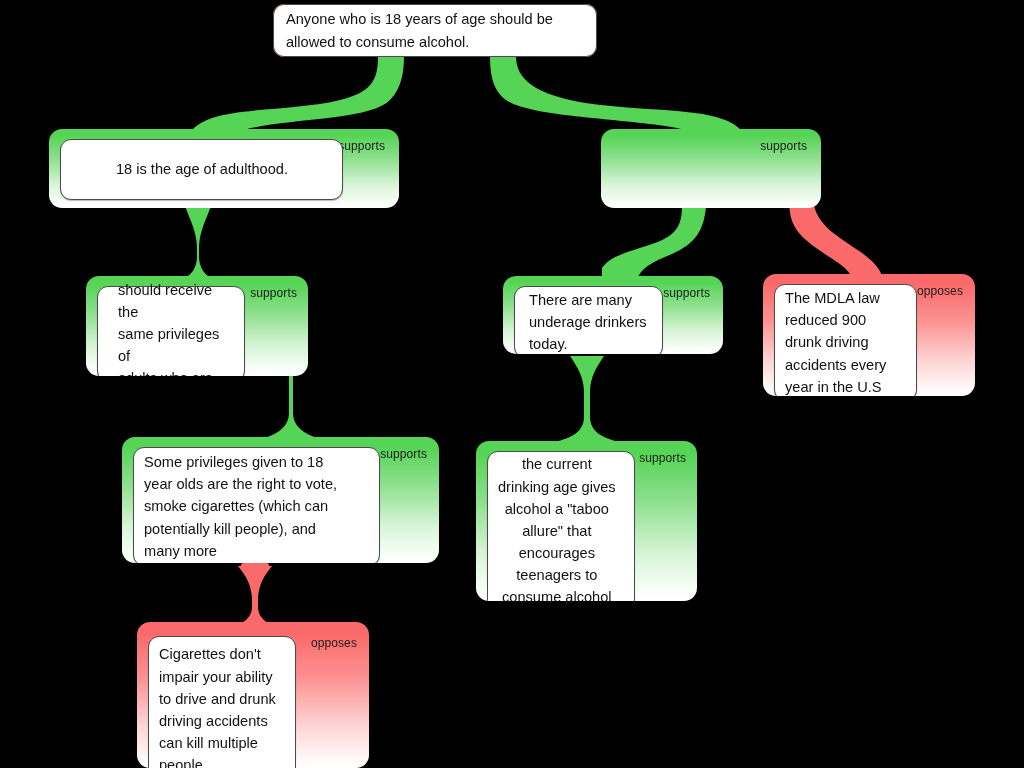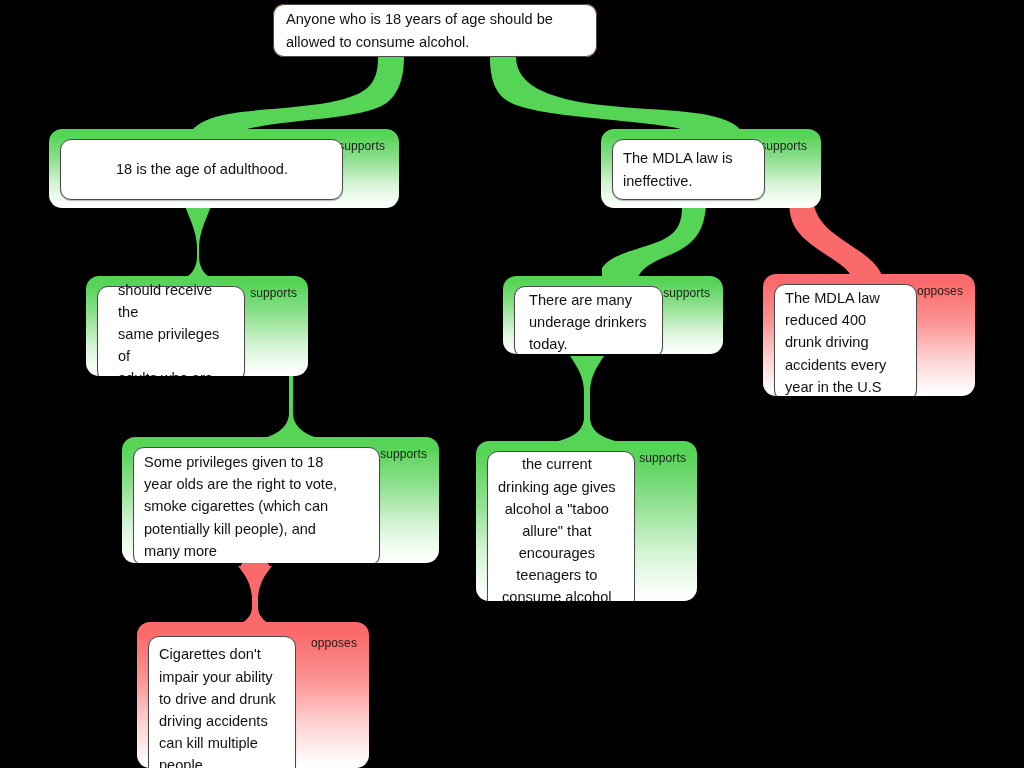--- a/index.html
+++ b/index.html
@@ -107,43 +107,41 @@
     <div class="node-inner">Anyone who is 18 years of age should be allowed to consume alcohol.</div>
   </div>
 
   <div class="node supports" style="left:49px; top:129px; width:350px; height:79px;">
     <div class="relation-label" style="right:14px; top:10px;">supports</div>
     <div class="node-inner center" style="left:11px; top:10px; width:283px; height:61px;">18 is the age of adulthood.</div>
   </div>
 
   <div class="node supports" style="left:601px; top:129px; width:220px; height:79px;">
     <div class="relation-label" style="right:14px; top:10px;">supports</div>
-    <div class="node-inner" style="left:11px; top:10px; width:153px; height:61px;">The MDLA law is
-ineffective.</div>
   </div>
 
   <div class="node supports" style="left:86px; top:276px; width:222px; height:100px;">
     <div class="relation-label" style="right:11px; top:10px;">supports</div>
     <div class="node-inner" style="left:11px; top:10px; width:148px; height:96px;padding-left:20px;">18 year olds
 should receive the
 same privileges of
 adults who are 21.</div>
   </div>
 
   <div class="node supports" style="left:503px; top:276px; width:220px; height:78px;">
     <div class="relation-label" style="right:13px; top:10px;">supports</div>
     <div class="node-inner" style="left:11px; top:10px; width:149px; height:72px;padding-left:14px;">There are many
 underage drinkers
 today.</div>
   </div>
 
   <div class="node opposes" style="left:763px; top:274px; width:212px; height:122px;">
     <div class="relation-label" style="right:12px; top:10px;">opposes</div>
     <div class="node-inner" style="left:11px; top:10px; width:143px; height:117px;">The MDLA law
-reduced 400
+reduced 900
 drunk driving
 accidents every
 year in the U.S</div>
   </div>
 
   <div class="node supports" style="left:122px; top:437px; width:317px; height:126px;">
     <div class="relation-label" style="right:12px; top:10px;">supports</div>
     <div class="node-inner" style="left:11px; top:10px; width:247px; height:119px;">Some privileges given to 18
 year olds are the right to vote,
 smoke cigarettes (which can

